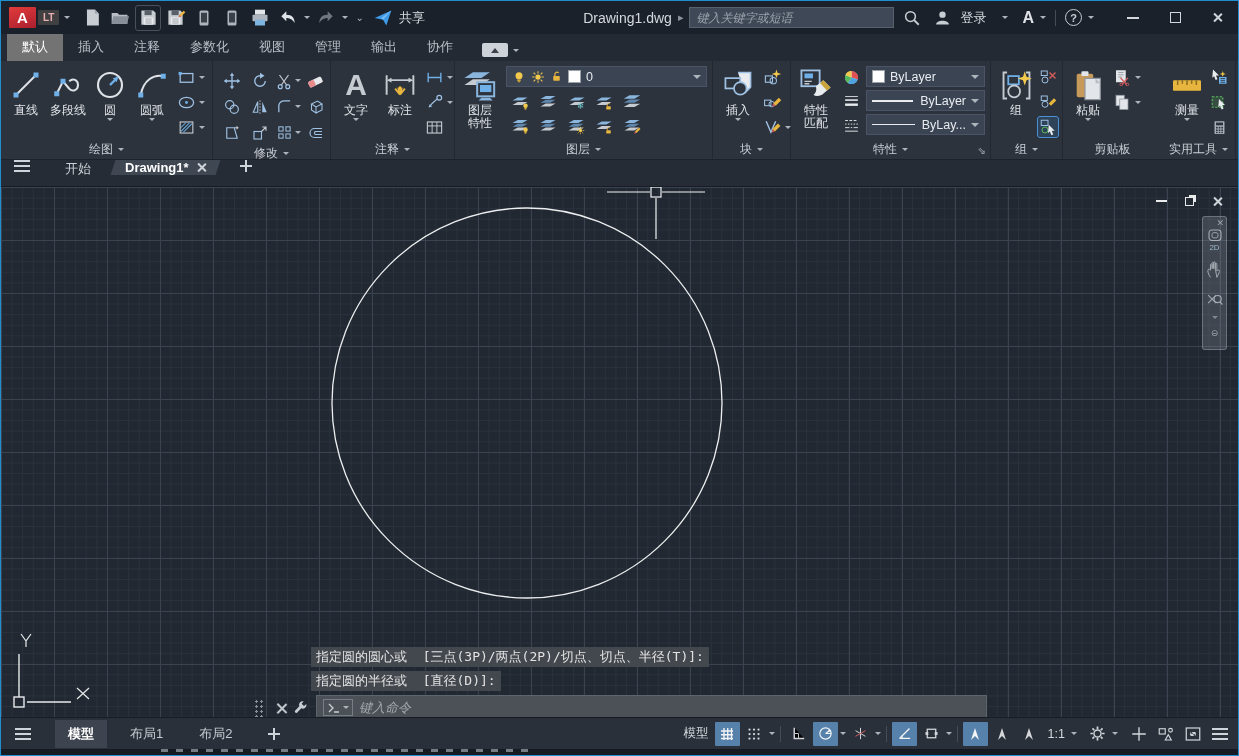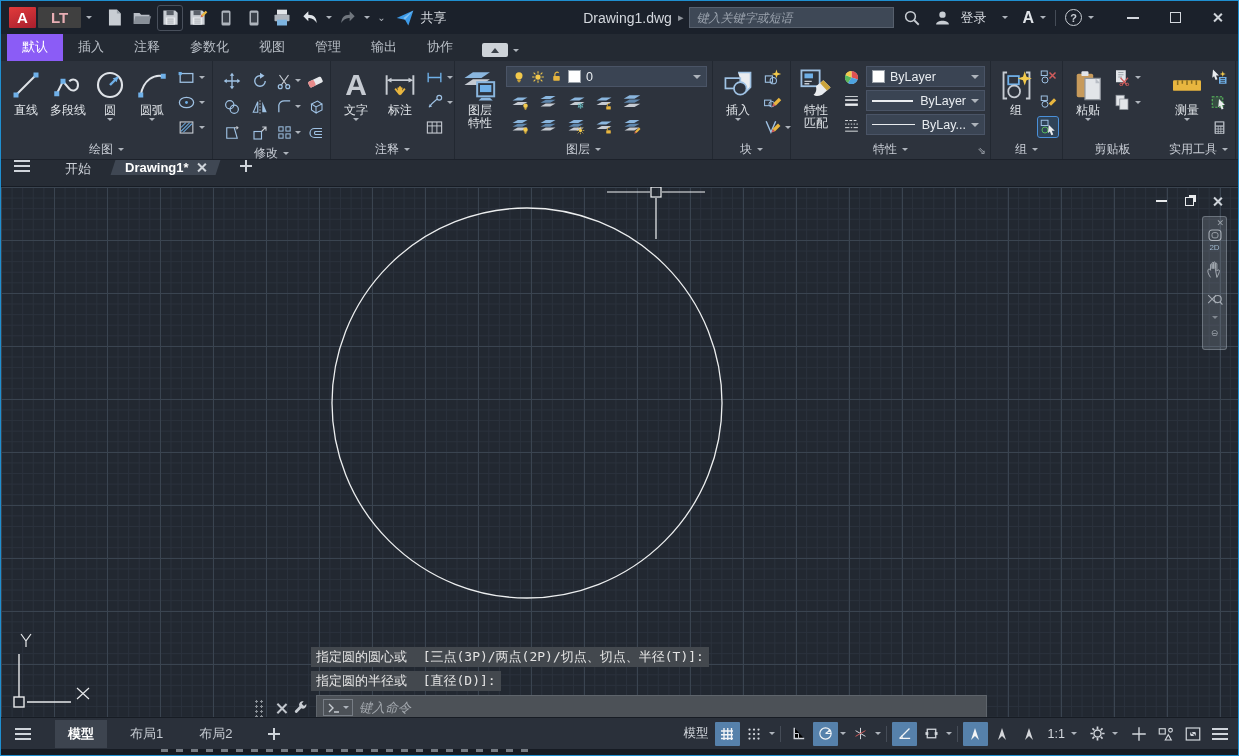--- a/index.html
+++ b/index.html
@@ -5,39 +5,39 @@
   * { margin:0; padding:0; box-sizing:border-box; }
   html,body { width:1239px; height:756px; overflow:hidden; background:#10151c;
     font-family:"Liberation Sans","DejaVu Sans",sans-serif; }
   .window { width:1239px; height:756px; display:flex; flex-direction:column;
     border:1px solid #1f8fd0; background:#262c36; position:relative; }
 
   
   .titlebar { height:33px; background:#1b212b; display:flex; align-items:center; position:relative; flex:none; }
   .logo { width:27px; height:21px; margin-left:8px; background:linear-gradient(160deg,#e23b3b,#a91f2e);
     color:#fff; font-weight:bold; font-size:15px; display:flex; align-items:center; justify-content:center; border-radius:1px;}
-  .lt-badge { background:#404040; color:#e8aeb4; font-size:15px; font-weight:bold; padding:2px 13px; margin-left:2px; border-radius:1px;}
+  .lt-badge { background:#404040; color:#e8aeb4; font-size:10px; font-weight:bold; padding:2px 5px; margin-left:2px; border-radius:1px;}
   .car { width:0;height:0;border-left:4px solid transparent;border-right:4px solid transparent;border-top:4px solid #aeb4bc; }
   .car.sm { border-left-width:3px;border-right-width:3px;border-top-width:3.5px; }
   .qat { display:flex; align-items:center; gap:4px; margin-left:10px; }
   .qbtn { width:24px;height:24px; display:flex; align-items:center; justify-content:center; border-radius:2px;}
   .qbtn.framed { outline:1px solid #49505c; }
   .title-center { position:absolute; left:16px; right:0; text-align:center; color:#d4d8de; font-size:14px; pointer-events:none;}
   .tb-right { margin-left:auto; display:flex; align-items:center; gap:6px; padding-right:4px; z-index:2;}
   .searchbox { width:205px; height:21px; background:#3e4856; border:1px solid #57606d; color:#dfe3e8;
     font-size:12px; font-style:italic; padding:0 6px; }
   .searchbox::placeholder { color:#9aa2ad; font-style:italic; }
   .tb-label { color:#d6dae0; font-size:13px;text-align:center; }
   .winbtns { display:flex; margin-left:14px; }
   .winbtn { width:42px; height:33px; display:flex; align-items:center; justify-content:center; }
 
   
   .ribbontabs { height:27px; background:#242a33; display:flex; align-items:flex-end; padding-left:6px; flex:none;}
   .rtab { padding:4px 15px 5px; font-size:13px; color:#b9bfc7; }
-  .rtab.active { background:#8b5cf6; color:#fff; }
+  .rtab.active { background:#737373; color:#fff; }
   .ribbon-min { margin-left:14px; margin-bottom:4px; display:flex; align-items:center; gap:5px;}
   .ribbon-min .btnface { width:26px;height:14px;background:#cdd2d8;border-radius:2px; display:flex;align-items:center;justify-content:center;}
   .ribbon-min .btnface .tri{width:0;height:0;border-left:4px solid transparent;border-right:4px solid transparent;border-bottom:5px solid #3a4149;}
 
   
   .ribbon { height:99px; background:#2d333d; display:flex; flex:none; border-bottom:1px solid #1c212a;}
   .panel { display:flex; flex-direction:column; border-right:1px solid #222831; position:relative;}
   .panel-body { flex:1; display:flex; padding:5px 5px 0; gap:4px; }
   .panel-label { height:19px; display:flex; align-items:center; justify-content:center; gap:5px; color:#c9ced6; font-size:12px;}
   .bigbtn { display:flex; flex-direction:column; align-items:center; justify-content:flex-start; gap:1px;

